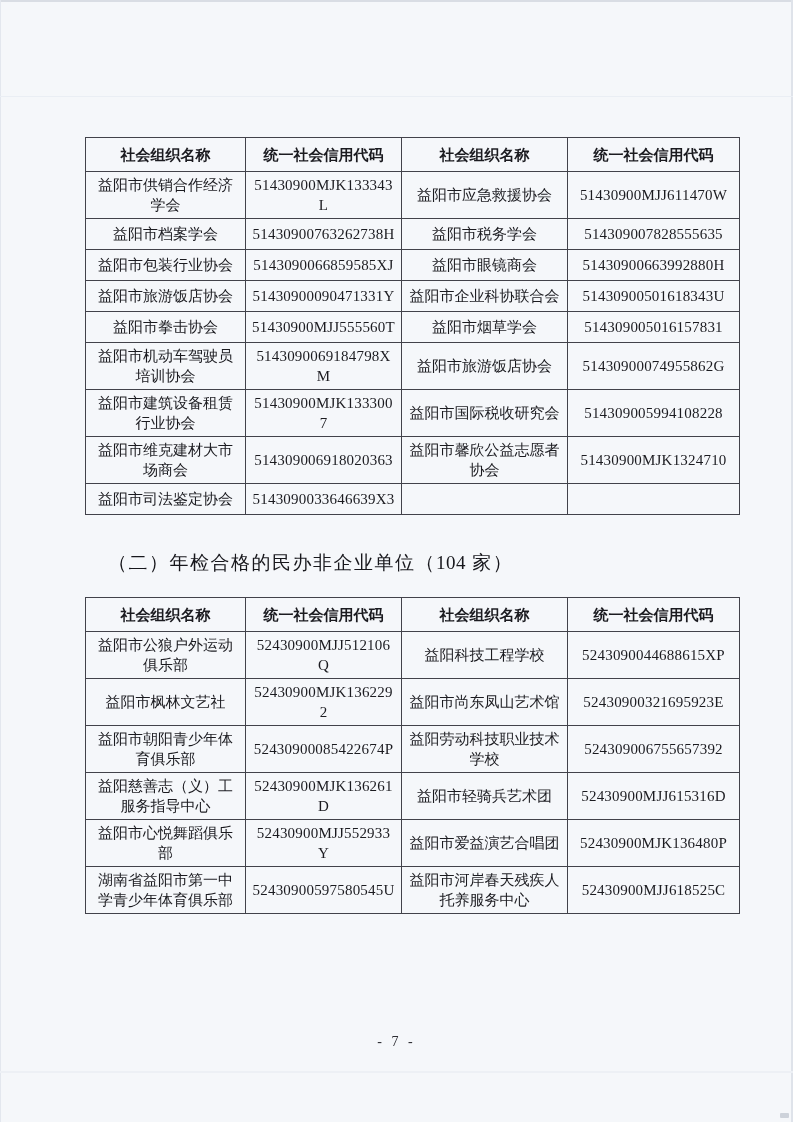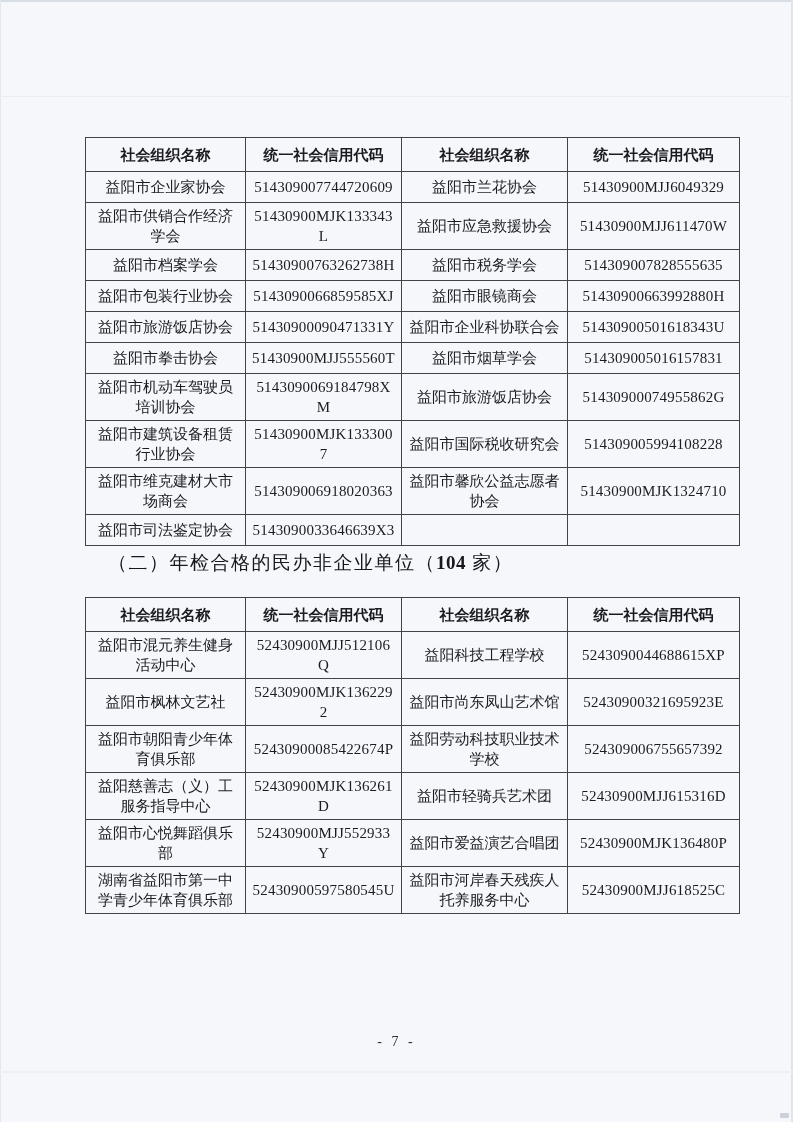--- a/index.html
+++ b/index.html
@@ -45,21 +45,21 @@
   .table2 { position:absolute; top:597px; left:85px; }
 
   .section-heading {
     position:absolute;
     top:550px; left:108px;
     font-size:19px;
     letter-spacing:1.5px;
     color:#17171c;
     white-space:nowrap;
   }
-  .section-heading .count { font-weight:bold; letter-spacing:0.5px; }
+  .section-heading .count { font-weight:normal; letter-spacing:0.5px; }
 
   .page-number {
     position:absolute;
     top:1034px; left:0;
     width:100%;
     text-align:center;
     font-size:14px;
     letter-spacing:3px;
     color:#2c2c32;
   }
@@ -86,26 +86,20 @@
     <thead>
       <tr>
         <th>社会组织名称</th>
         <th>统一社会信用代码</th>
         <th>社会组织名称</th>
         <th>统一社会信用代码</th>
       </tr>
     </thead>
     <tbody>
         <tr>
-          <td class="name-cell">益阳市企业家协会</td>
-          <td class="code-cell">514309007744720609</td>
-          <td class="name-cell">益阳市兰花协会</td>
-          <td class="code-cell">51430900MJJ6049329</td>
-        </tr>
-        <tr>
           <td class="name-cell">益阳市供销合作经济学会</td>
           <td class="code-cell">51430900MJK133343L</td>
           <td class="name-cell">益阳市应急救援协会</td>
           <td class="code-cell">51430900MJJ611470W</td>
         </tr>
         <tr>
           <td class="name-cell">益阳市档案学会</td>
           <td class="code-cell">51430900763262738H</td>
           <td class="name-cell">益阳市税务学会</td>
           <td class="code-cell">514309007828555635</td>
@@ -169,21 +163,21 @@
     <thead>
       <tr>
         <th>社会组织名称</th>
         <th>统一社会信用代码</th>
         <th>社会组织名称</th>
         <th>统一社会信用代码</th>
       </tr>
     </thead>
     <tbody>
         <tr>
-          <td class="name-cell">益阳市混元养生健身活动中心</td>
+          <td class="name-cell">益阳市公狼户外运动俱乐部</td>
           <td class="code-cell">52430900MJJ512106Q</td>
           <td class="name-cell">益阳科技工程学校</td>
           <td class="code-cell">5243090044688615XP</td>
         </tr>
         <tr>
           <td class="name-cell">益阳市枫林文艺社</td>
           <td class="code-cell">52430900MJK1362292</td>
           <td class="name-cell">益阳市尚东凤山艺术馆</td>
           <td class="code-cell">52430900321695923E</td>
         </tr>

